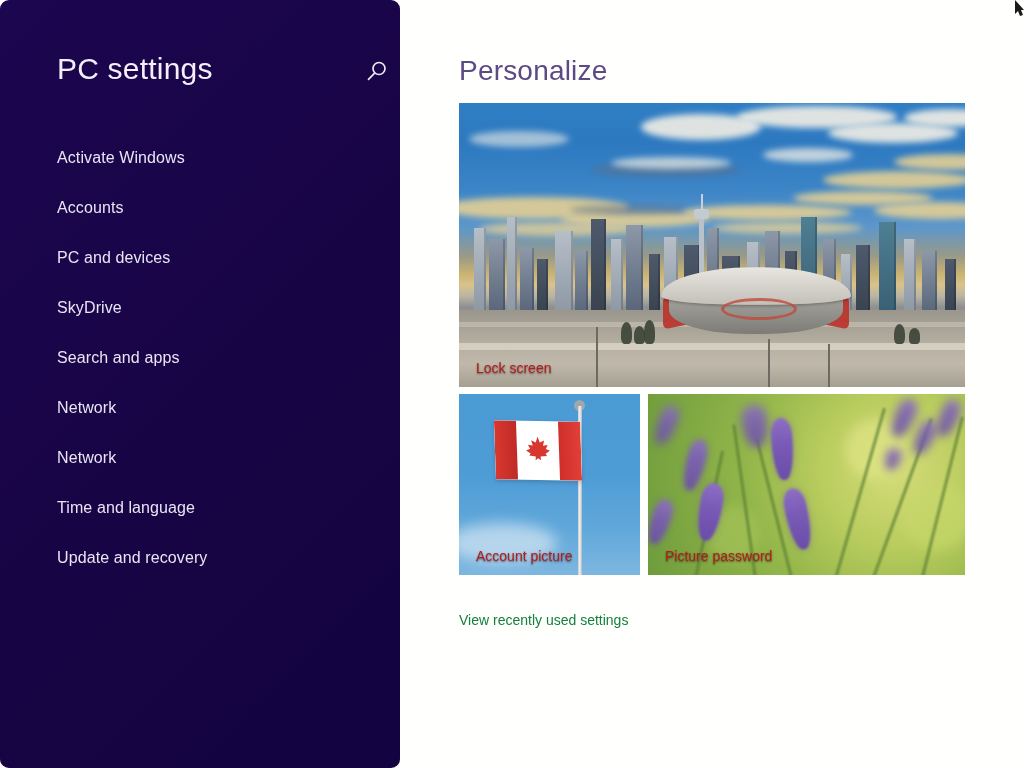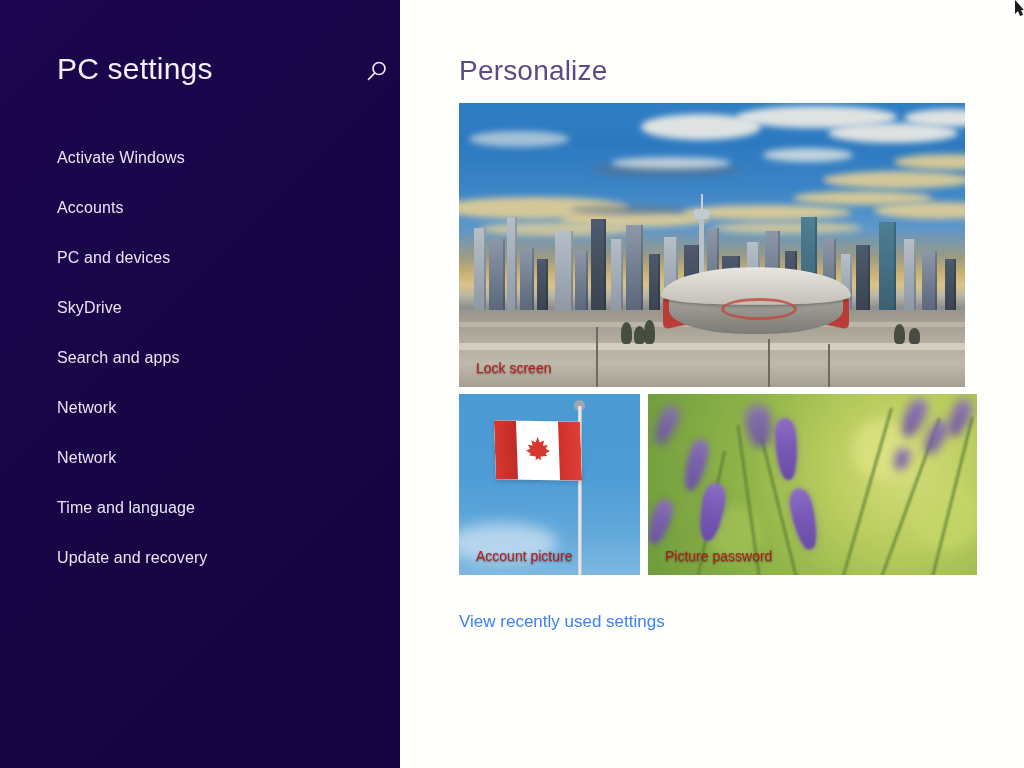--- a/index.html
+++ b/index.html
@@ -23,20 +23,21 @@
 
   
   #sidebar {
     position: relative;
     width: 400px;
     height: 768px;
     background: #190546;
     background: linear-gradient(135deg, #1c0650 0%, #170444 55%, #130340 100%);
     flex: 0 0 400px;
     box-sizing: border-box;
+    border-radius: 9px;
   }
 
   #sidebar-header {
     position: absolute;
     left: 57px;
     top: 50px;
     width: 330px;
     height: 44px;
   }
 
@@ -125,29 +126,29 @@
     left: 59px; top: 103px; width: 506px; height: 284px;
   }
 
   
   #tile-account {
     left: 59px; top: 394px; width: 181px; height: 181px;
   }
 
   
   #tile-picture {
-    left: 248px; top: 394px; width: 317px; height: 181px; padding-left: 12px;
+    left: 248px; top: 394px; width: 317px; height: 181px;
   }
 
   #recent-link {
     position: absolute;
     left: 59px;
     top: 612px;
-    font-size: 17px;
-    color: #3b82f6;
+    font-size: 14px;
+    color: #15803d;
     white-space: nowrap;
     cursor: pointer;
     text-decoration: none;
   }
 
   
   .sky {
     position: absolute; left: 0; top: 0; width: 100%; height: 100%;
     background:
       linear-gradient(to bottom,

